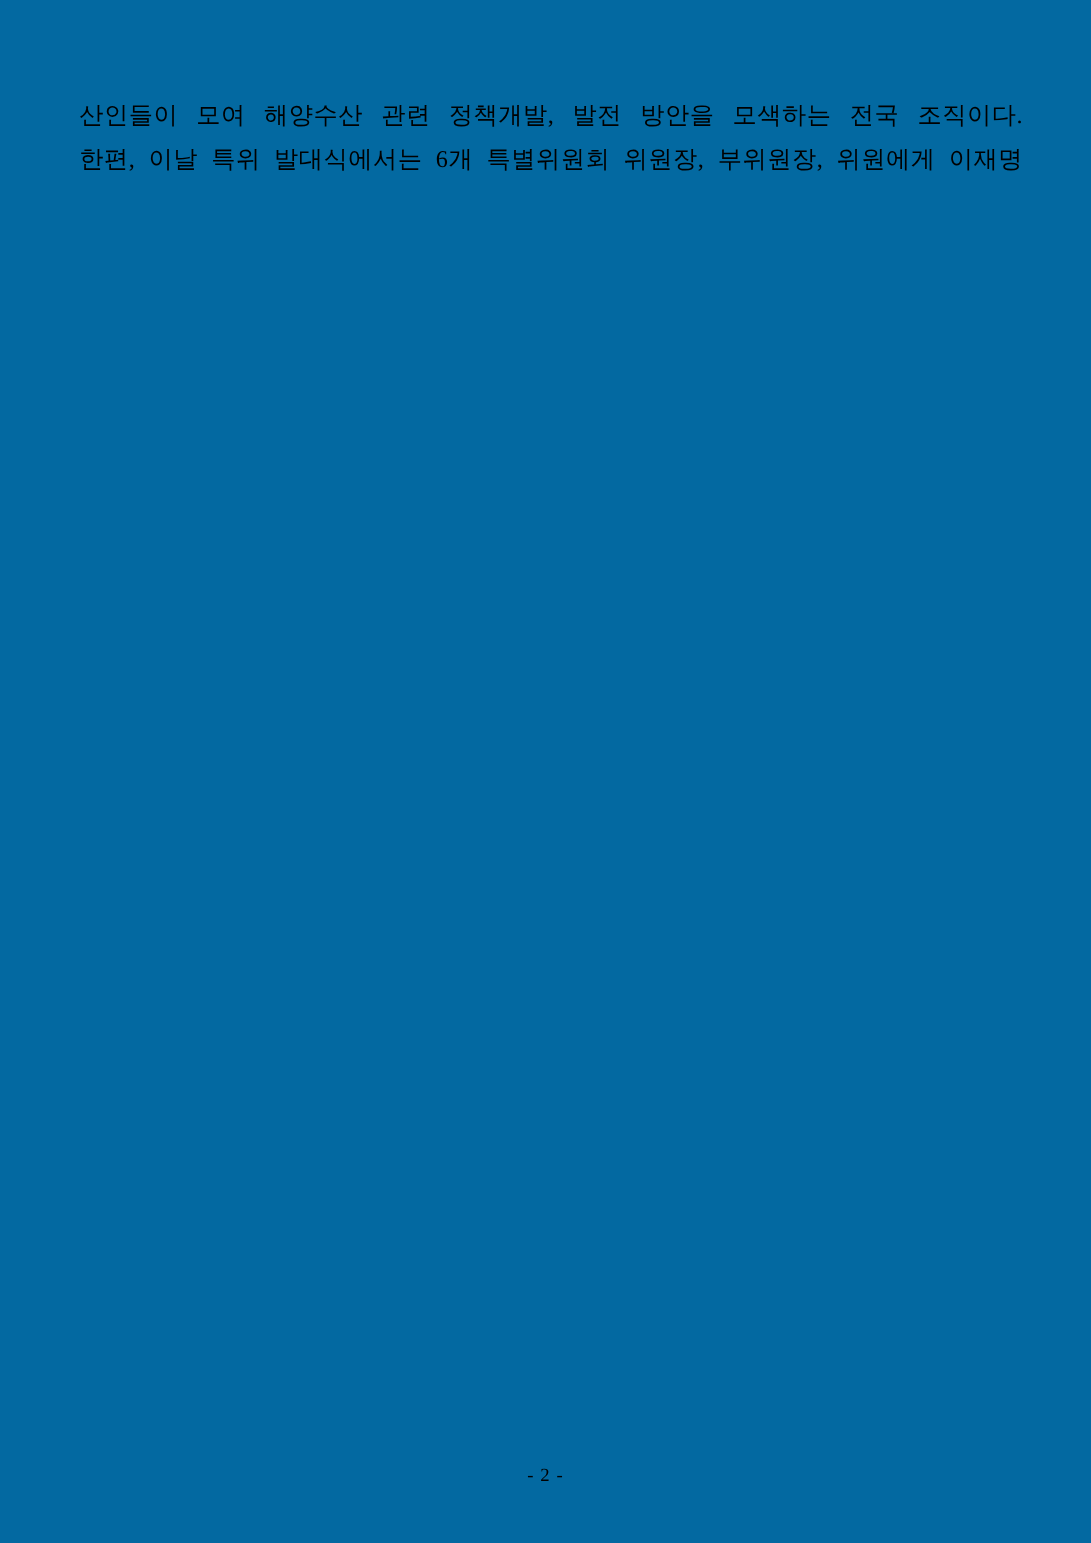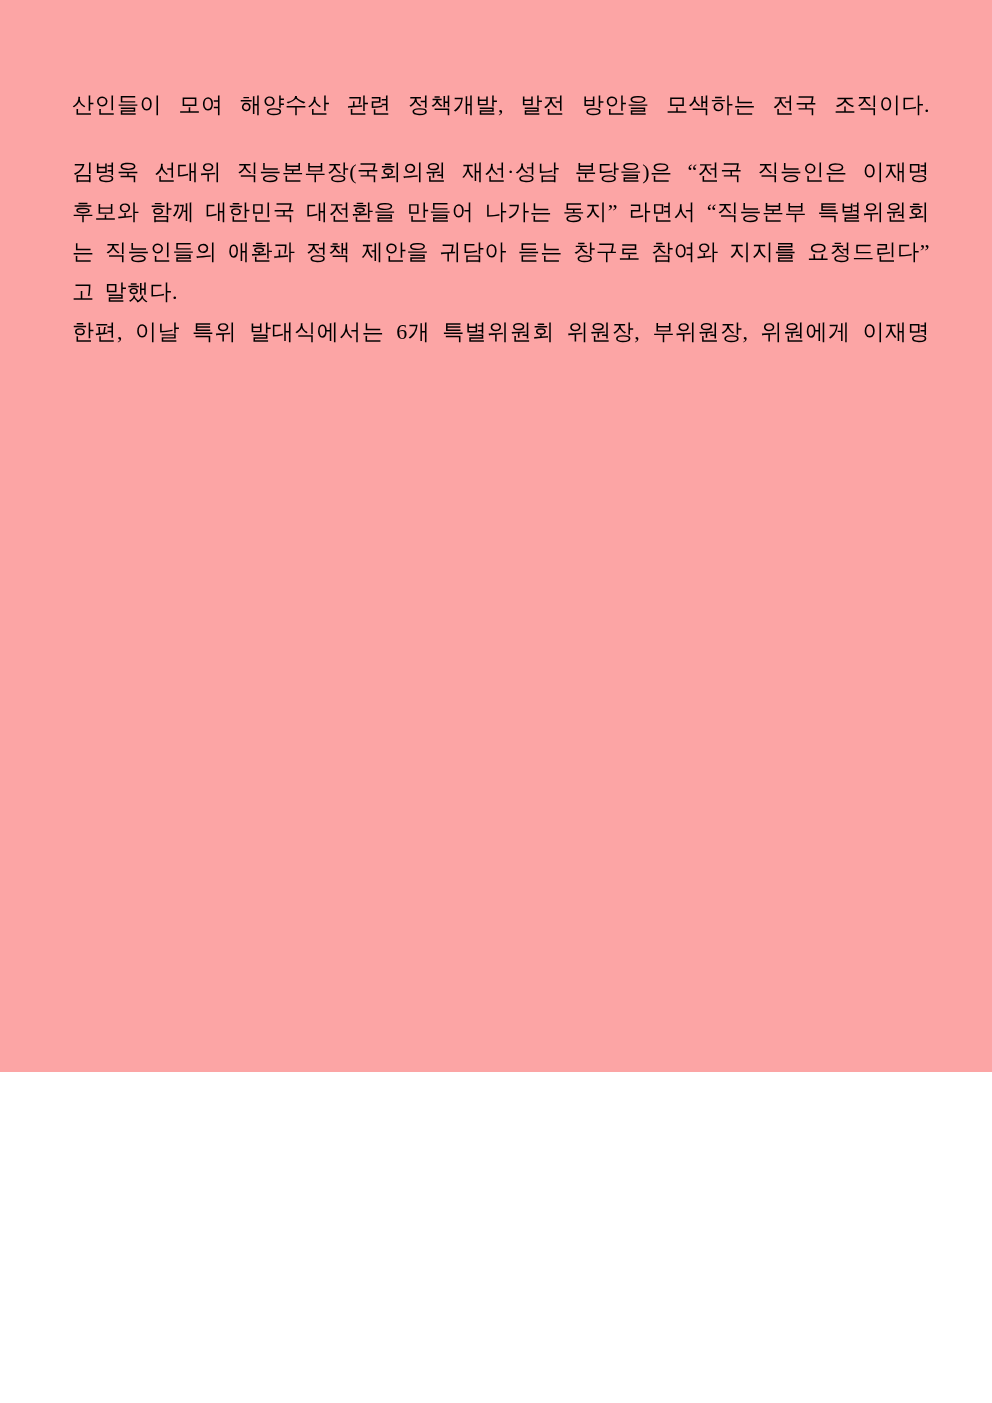--- a/index.html
+++ b/index.html
@@ -3,22 +3,22 @@
 <meta charset="utf-8">
 <style>
   html, body {
     margin: 0;
     padding: 0;
     background: #ffffff;
   }
   .page {
     position: relative;
     width: 992px;
-    height: 1072px;
-    background: #fca5a5;
+    height: 1403px;
+    background: #0369a1;
     color: #000000;
     font-family: "Liberation Serif", "DejaVu Serif", serif;
     overflow: hidden;
   }
   .content {
     position: absolute;
     left: 72px;
     top: 85px;
     width: 858px;
   }
@@ -54,26 +54,20 @@
 </head>
 <body>
 
 <div class="page">
   <div class="content">
 
     <div class="para p0">
       <div class="line full">산인들이 모여 해양수산 관련 정책개발, 발전 방안을 모색하는 전국 조직이다.</div>
     </div>
 
-    <div class="para p1">
-      <div class="line full">김병욱 선대위 직능본부장(국회의원 재선·성남 분당을)은 “전국 직능인은 이재명</div>
-      <div class="line full">후보와 함께 대한민국 대전환을 만들어 나가는 동지” 라면서 “직능본부 특별위원회</div>
-      <div class="line full">는 직능인들의 애환과 정책 제안을 귀담아 듣는 창구로 참여와 지지를 요청드린다”</div>
-      <div class="line">고 말했다.</div>
-    </div>
 
     <div class="para p2">
       <div class="line full">한편, 이날 특위 발대식에서는 6개 특별위원회 위원장, 부위원장, 위원에게 이재명</div>
     </div>
 
   </div>
 
   <div class="footer">- 2 -</div>
 </div>
 

